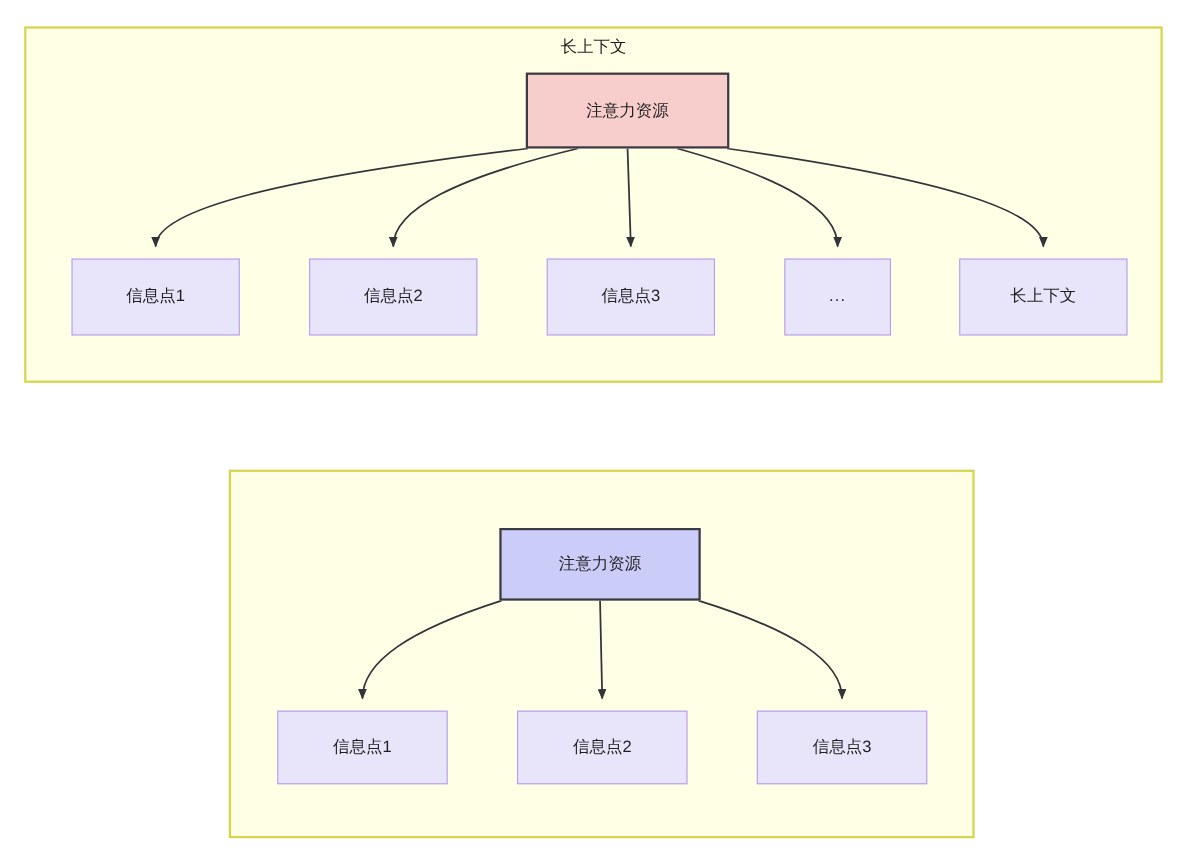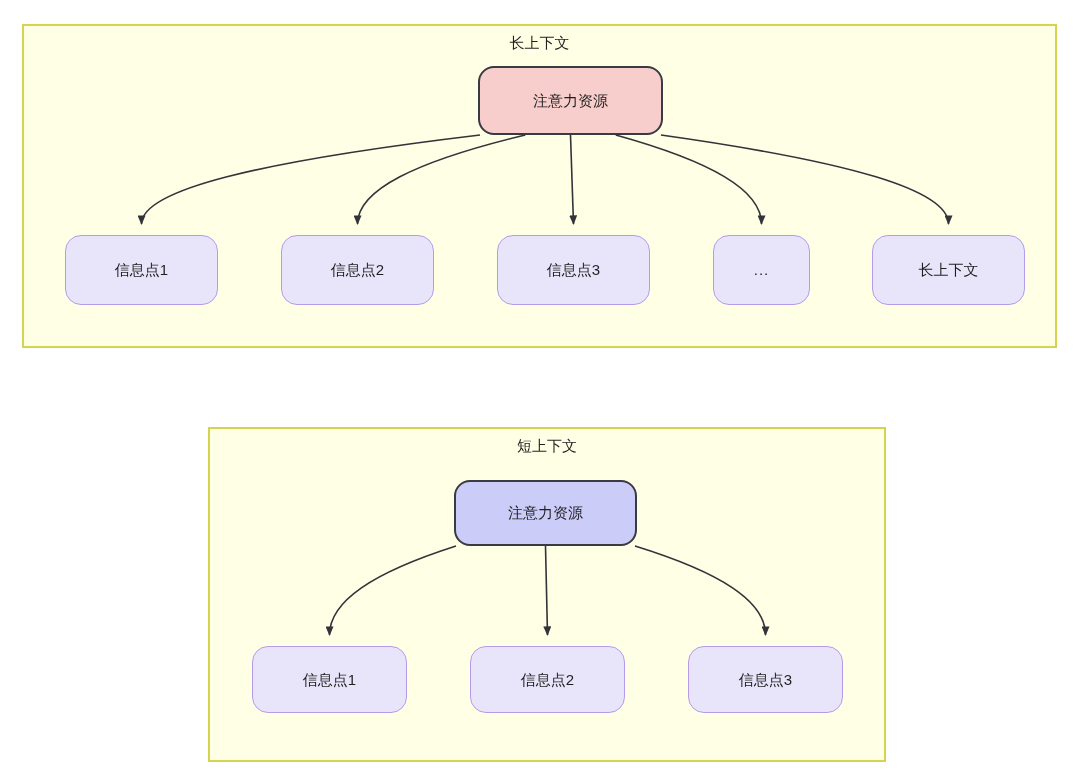--- a/index.html
+++ b/index.html
@@ -45,21 +45,20 @@
   .node {
     position: absolute;
     box-sizing: border-box;
     display: flex;
     align-items: center;
     justify-content: center;
     font-size: 15px;
     color: #1f1f1f;
     line-height: 18px;
     white-space: nowrap;
-    border-radius: 16px;
   }
   .node-attention-long {
     background: #f8cecc;
     border: 2.5px solid #3a3a42;
   }
   .node-attention-short {
     background: #ccccf9;
     border: 2.5px solid #3a3a42;
   }
   .node-info {
@@ -72,21 +71,20 @@
 </style>
 </head>
 <body>
 
 <div id="stage">
 
   <div class="group-box" id="frame-long" style="left: 22px; top: 24px; width: 1035px; height: 324px; background: rgb(255, 255, 230); border-color: rgb(214, 211, 78);"></div>
   <div class="group-title" id="title-long" style="left: 22px; top: 34px; width: 1035px; color: rgb(31, 31, 31);">长上下文</div>
 
   <div class="group-box" id="frame-short" style="left: 208px; top: 427px; width: 678px; height: 335px; background: rgb(255, 255, 230); border-color: rgb(214, 211, 78);"></div>
-  <div class="group-title" id="title-short" style="left: 208px; top: 437px; width: 678px; color: rgb(31, 31, 31);">短上下文</div>
 
   <svg class="layer" id="edges" viewBox="0 0 1080 774" xmlns="http://www.w3.org/2000/svg">
     <defs>
       <marker id="arrowhead" markerWidth="10" markerHeight="8" refX="8.6" refY="4" orient="auto" markerUnits="userSpaceOnUse">
         <path d="M0,0 L9.5,4 L0,8 z" fill="#33333a"></path>
       </marker>
     </defs>
     <g id="edge-paths" fill="none" stroke="#33333a" stroke-width="1.6">
         <path d="M480,135 C256.59000000000003,161.7 141.5,190.18 141.5,224" marker-end="url(#arrowhead)" fill="none"></path>
         <path d="M525.25,135 C414.53499999999997,161.7 357.5,190.18 357.5,224" marker-end="url(#arrowhead)" fill="none"></path>

